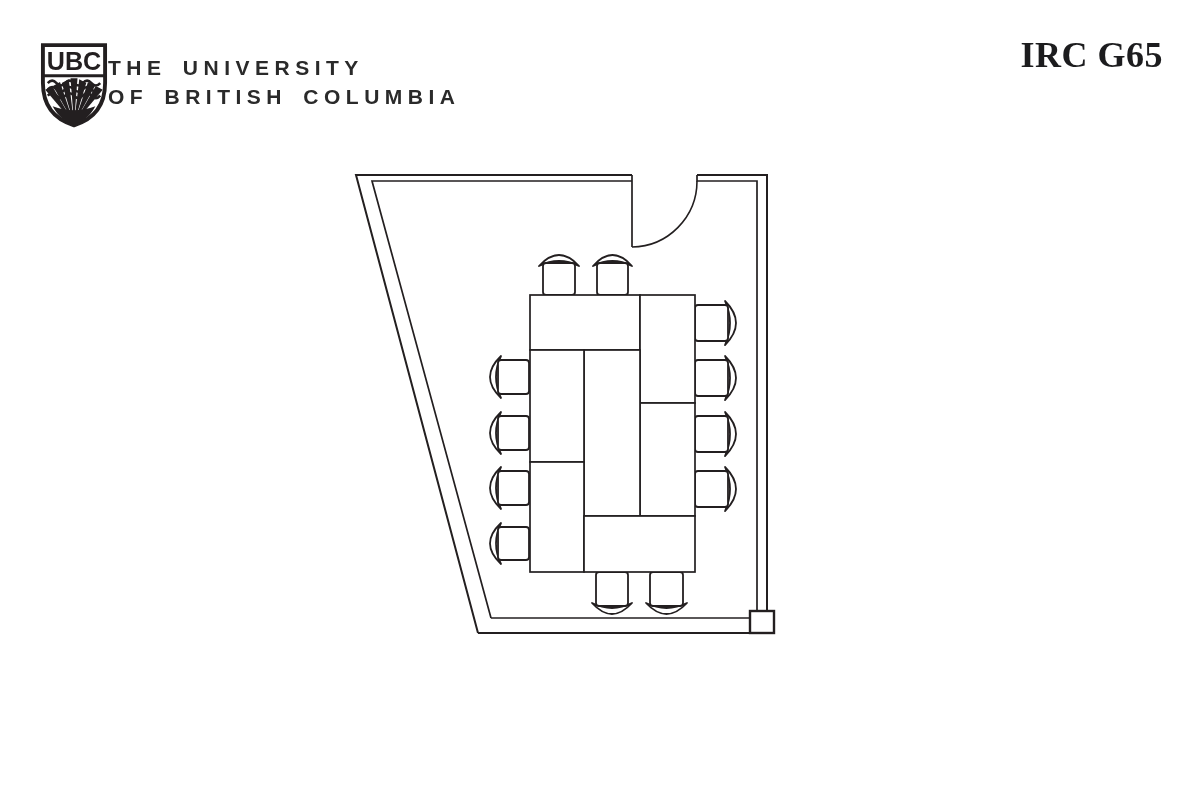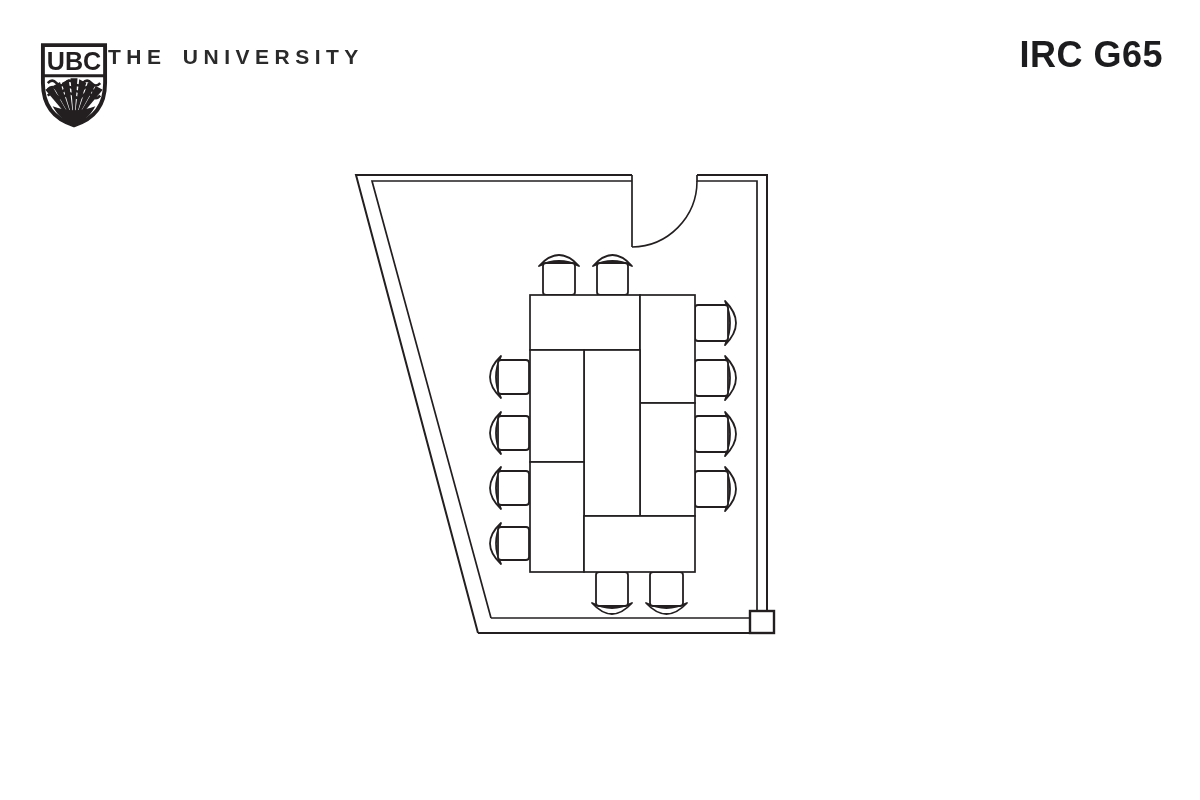--- a/index.html
+++ b/index.html
@@ -12,37 +12,38 @@
     color: #231f20;
   }
   .brand {
     position: absolute;
     left: 40px; top: 42px;
     display: flex;
     align-items: flex-start;
   }
   .crest { width: 68px; height: 86px; display: block; }
   .institution {
-    margin-top: 0;
+    margin-top: 11px;
     font-weight: bold;
     font-size: 21px;
     letter-spacing: 5.5px;
     word-spacing: 5px;
     line-height: 29px;
     color: #2a2a2a;
     white-space: nowrap;
   }
   .room-label {
     position: absolute;
     top: 34px; right: 37px;
     font-weight: bold;
     font-size: 36px;
     letter-spacing: 0.5px;
     color: #1c1c1e;
     white-space: nowrap;
+    font-family: Liberation Serif, serif;
   }
   .plan {
     position: absolute;
     left: 340px; top: 160px;
     width: 460px; height: 490px;
   }
   .plan svg { width: 100%; height: 100%; display: block; }
 </style>
 </head>
 <body>
@@ -63,20 +64,21 @@
       <path d="M 35,84 L 22.4,42 L 29.6,38 Z"></path>
       <path d="M 35,84 L 31.4,37 L 38.6,37 Z"></path>
       <path d="M 35,84 L 40.4,38 L 47.6,42 Z"></path>
       <path d="M 35,84 L 49.4,41 L 56.6,45 Z"></path>
       <path d="M 35,84 L 57.4,45 L 64.6,49 Z"></path>
       <path d="M 13,66 C 19,77 26,82 35,84.5 C 44,82 51,77 57,66 Q 35,74 13,66 Z"></path>
     </g>
   </svg>
   <div class="institution">
     <div>THE UNIVERSITY</div>
+    <div>OF BRITISH COLUMBIA</div>
   </div>
 </div>
 
 <div class="room-label">IRC G65</div>
 
 <div class="plan">
   <svg id="plan-svg" viewBox="340 160 460 490">
       <path d="M 539 266 Q 559 244 579 266 Q 559 256 539 266 Z" fill="#ffffff" stroke="#231f20" stroke-width="1.8" stroke-linejoin="round"></path>
       <rect x="543" y="263" width="32" height="32" rx="3" fill="#ffffff" stroke="#231f20" stroke-width="1.8"></rect>
       <path d="M 593 266 Q 612.5 244 632 266 Q 612.5 256 593 266 Z" fill="#ffffff" stroke="#231f20" stroke-width="1.8" stroke-linejoin="round"></path>

